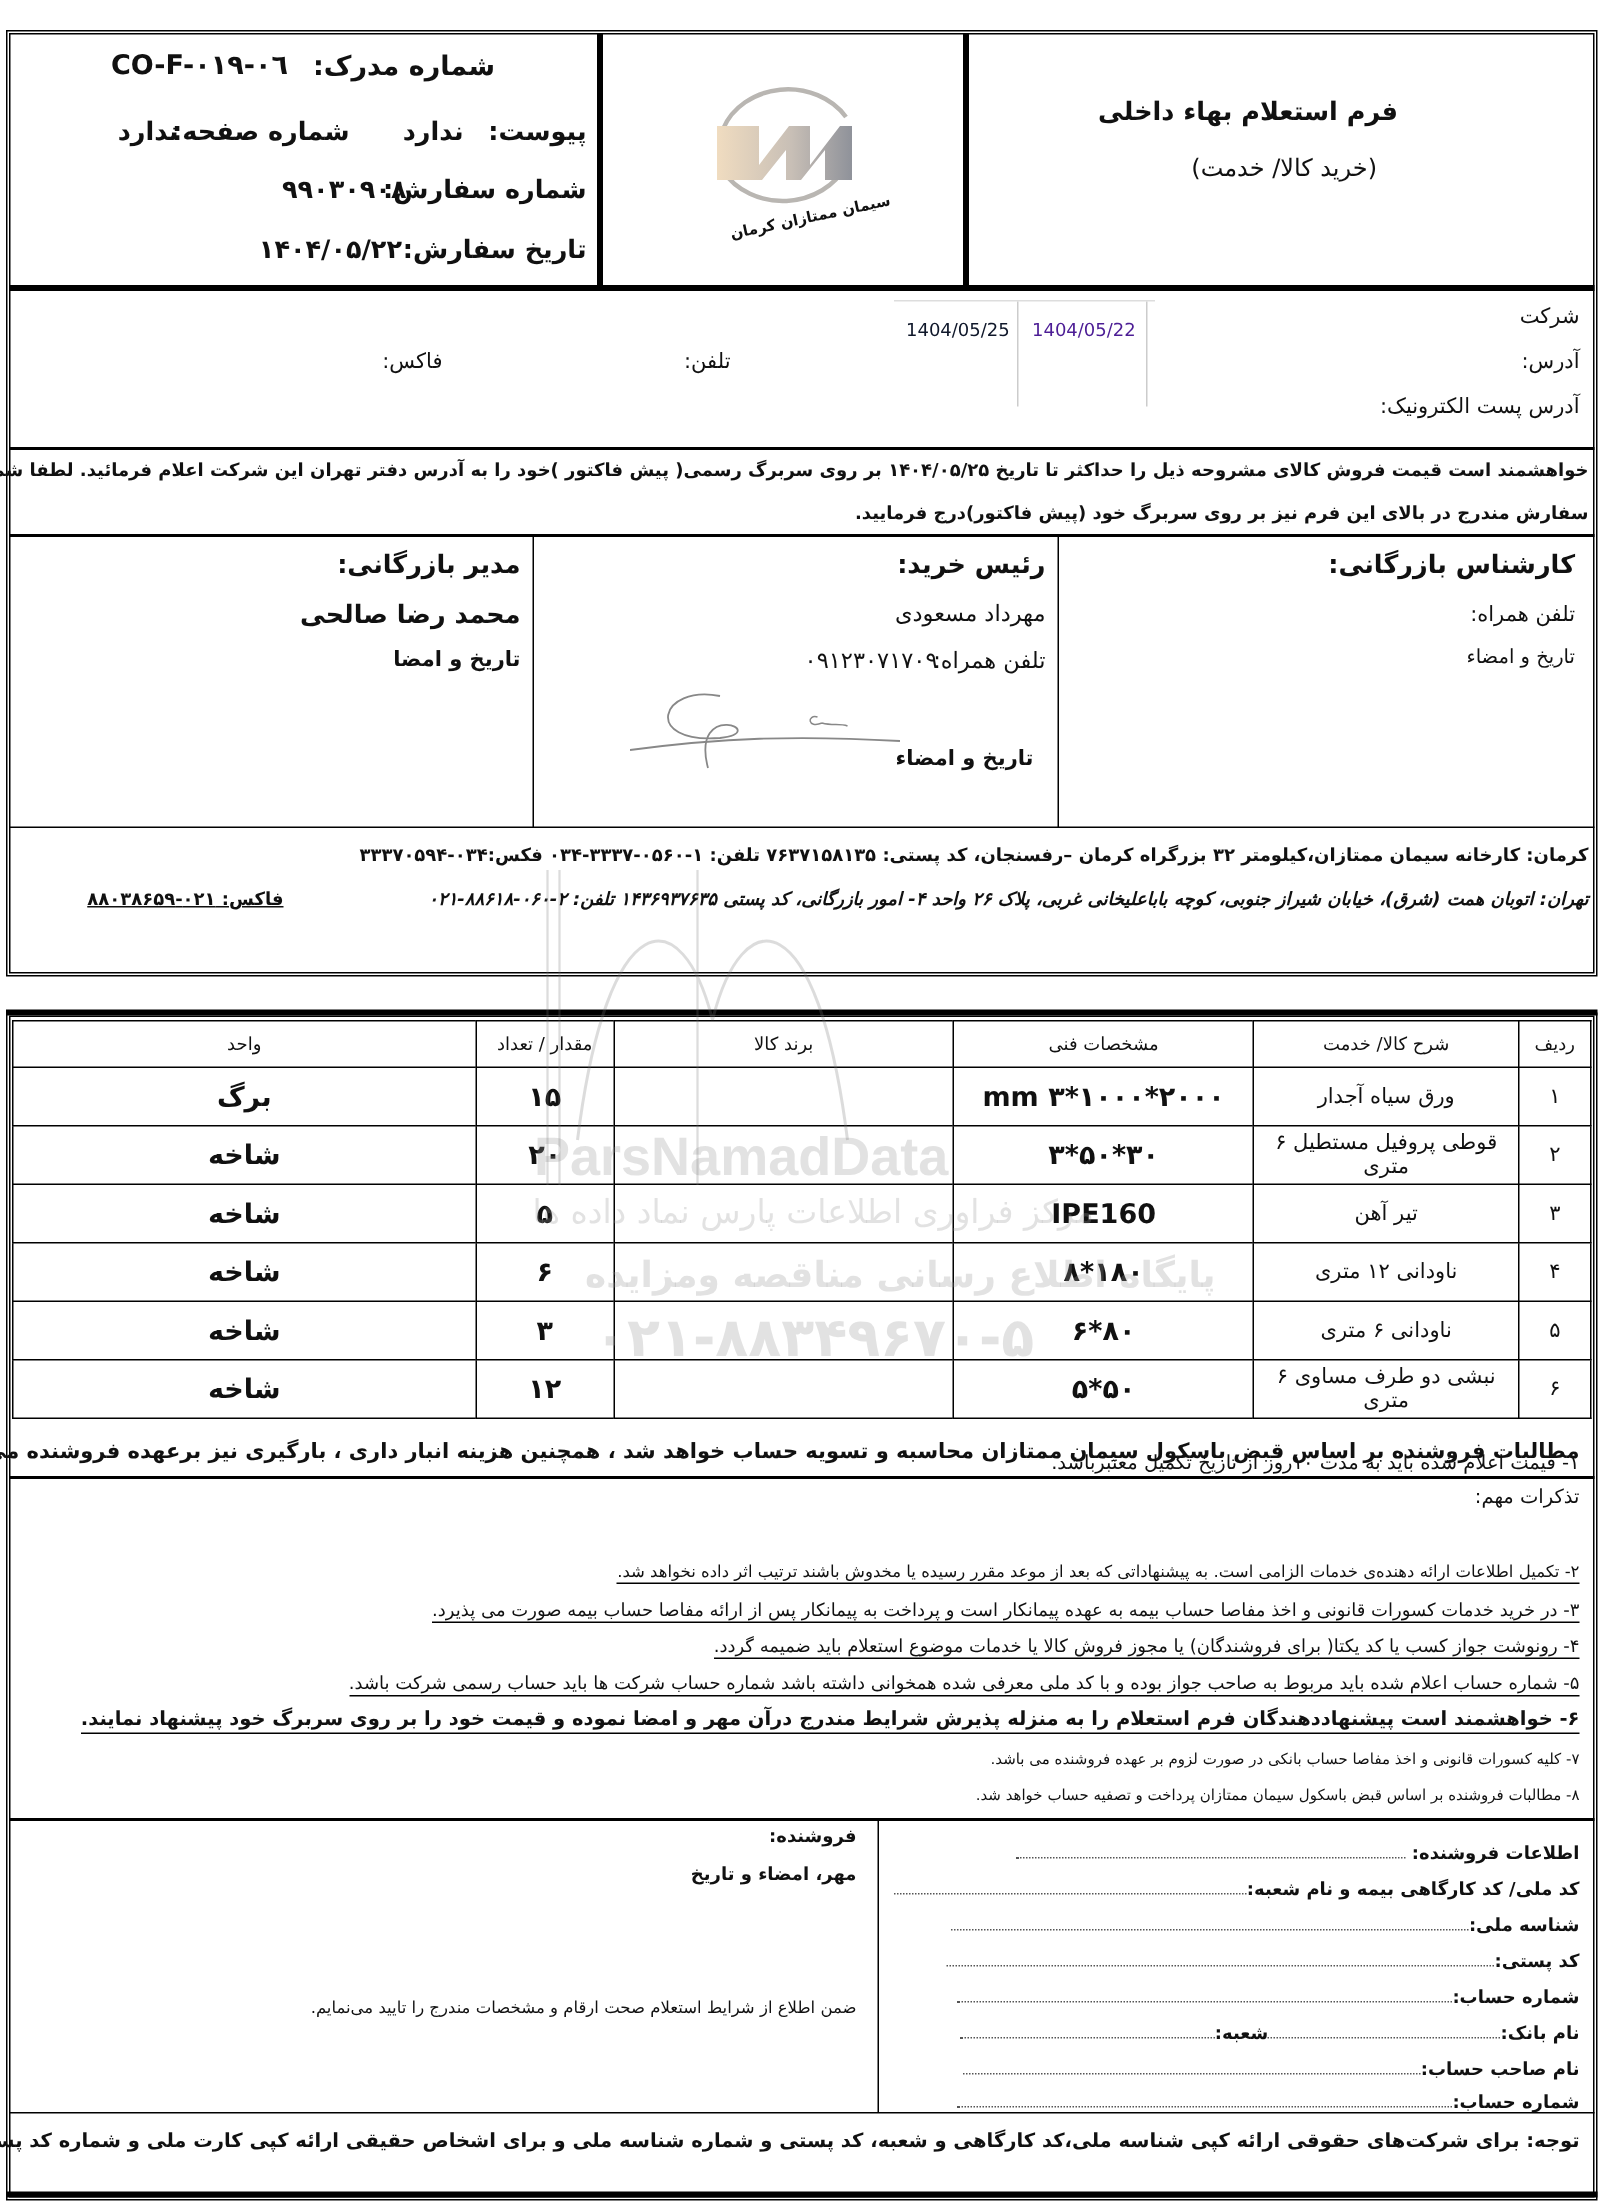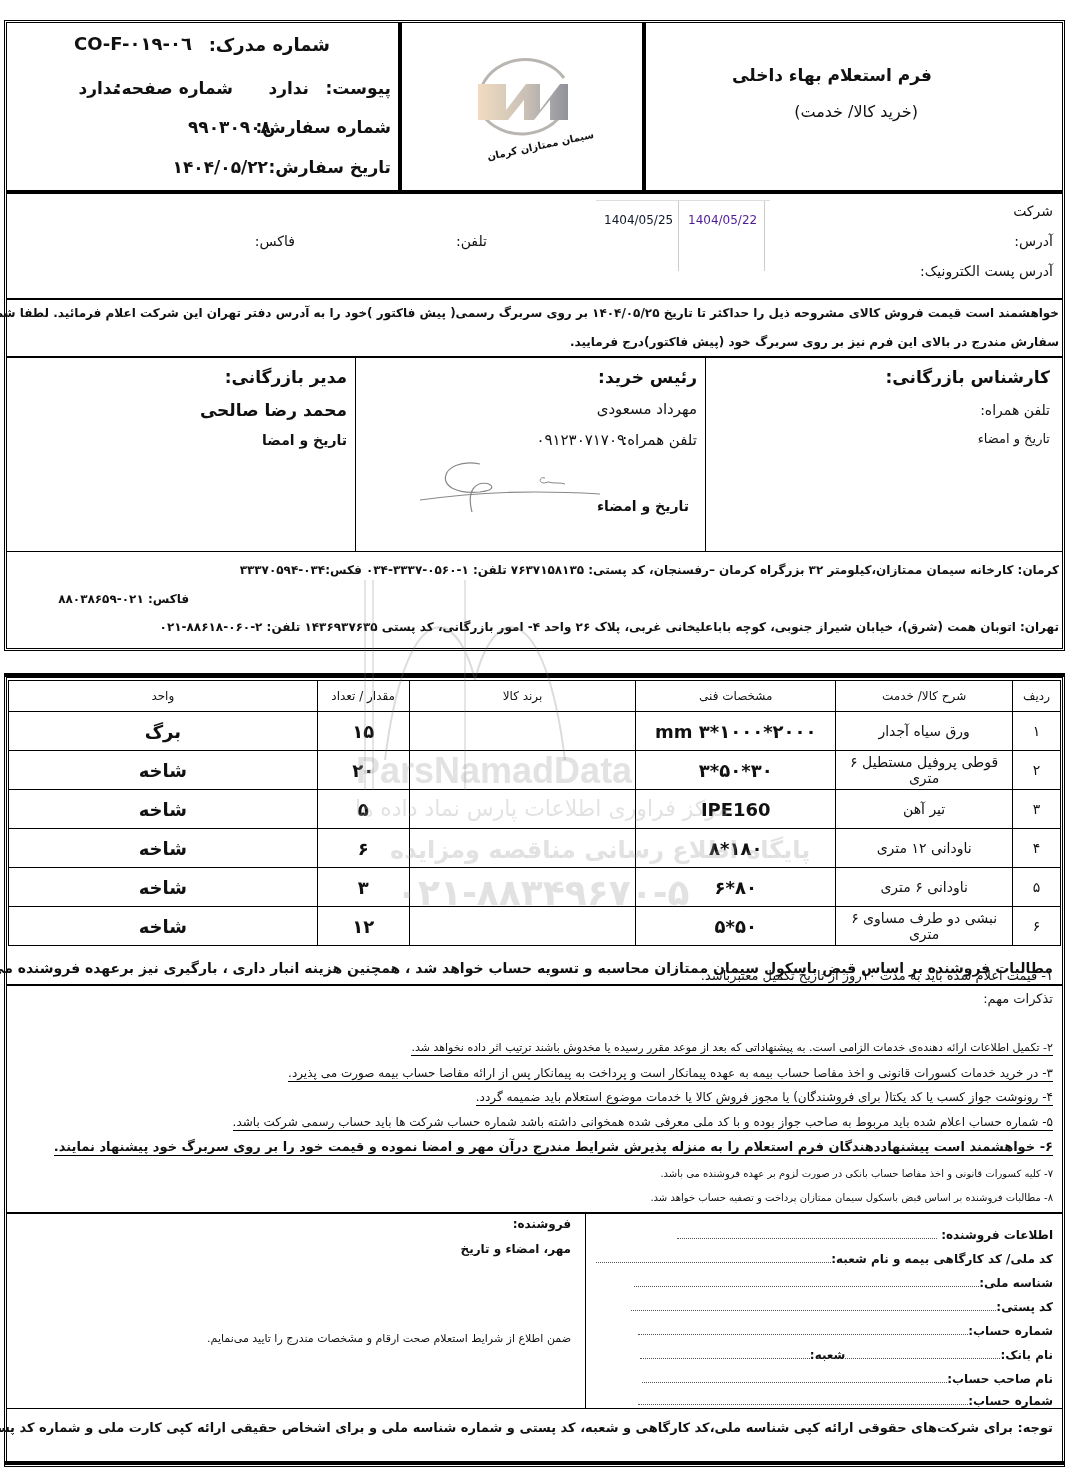--- a/index.html
+++ b/index.html
@@ -105,22 +105,22 @@
   <path d="M0,44 C60,36 110,34 180,38" fill="none" stroke="#888" stroke-width="1.2"></path>
   <path d="M125,22 C118,20 118,30 128,26 M128,26 C135,28 140,26 145,28" fill="none" stroke="#888" stroke-width="1"></path>
 </svg>
 <div class="t b s14" style="right:382px;top:498px;">تاریخ و امضاء</div>
 
 <div class="t b s17" style="right:724px;top:367px;">مدیر بازرگانی:</div>
 <div class="t b s17" style="right:724px;top:400px;">محمد رضا صالحی</div>
 <div class="t b s14" style="right:724px;top:432px;">تاریخ و امضا</div>
 
 <div class="t b s12" style="right:12px;top:563px;">کرمان: کارخانه سیمان ممتازان،کیلومتر ۳۲ بزرگراه کرمان –رفسنجان، کد پستی: ۷۶۳۷۱۵۸۱۳۵  تلفن: ۱-۰۵۶۰-۳۳۳۷-۰۳۴   فکس:۰۳۴-۳۳۳۷۰۵۹۴</div>
-<div class="t b s12" style="right:12px;top:620px;">تهران: اتوبان همت (شرق)، خیابان شیراز جنوبی، کوچه باباعلیخانی غربی، پلاک ۲۶ واحد ۴- امور بازرگانی، کد پستی ۱۴۳۶۹۳۷۶۳۵   تلفن: ۲-۰۶۰-۸۸۶۱۸-۰۲۱</div>
-<div class="t b s12" style="right:882px;top:592px;">فاکس: ۰۲۱-۸۸۰۳۸۶۵۹</div>
+<div class="t b s12" style="right:12px;top:592px;font-style:italic;">تهران: اتوبان همت (شرق)، خیابان شیراز جنوبی، کوچه باباعلیخانی غربی، پلاک ۲۶ واحد ۴- امور بازرگانی، کد پستی ۱۴۳۶۹۳۷۶۳۵   تلفن: ۲-۰۶۰-۸۸۶۱۸-۰۲۱</div>
+<div class="t b s12" style="right:882px;top:592px;text-decoration:underline;">فاکس: ۰۲۱-۸۸۰۳۸۶۵۹</div>
 
 <div class="frame2"></div>
 <div class="hline" style="left:4px;top:673px;width:1061px;height:4px;"></div>
 
 <table class="items">
   <colgroup>
     <col style="width:48px">
       <col style="width:177px">
       <col style="width:200px">
     <col style="width:227px">

